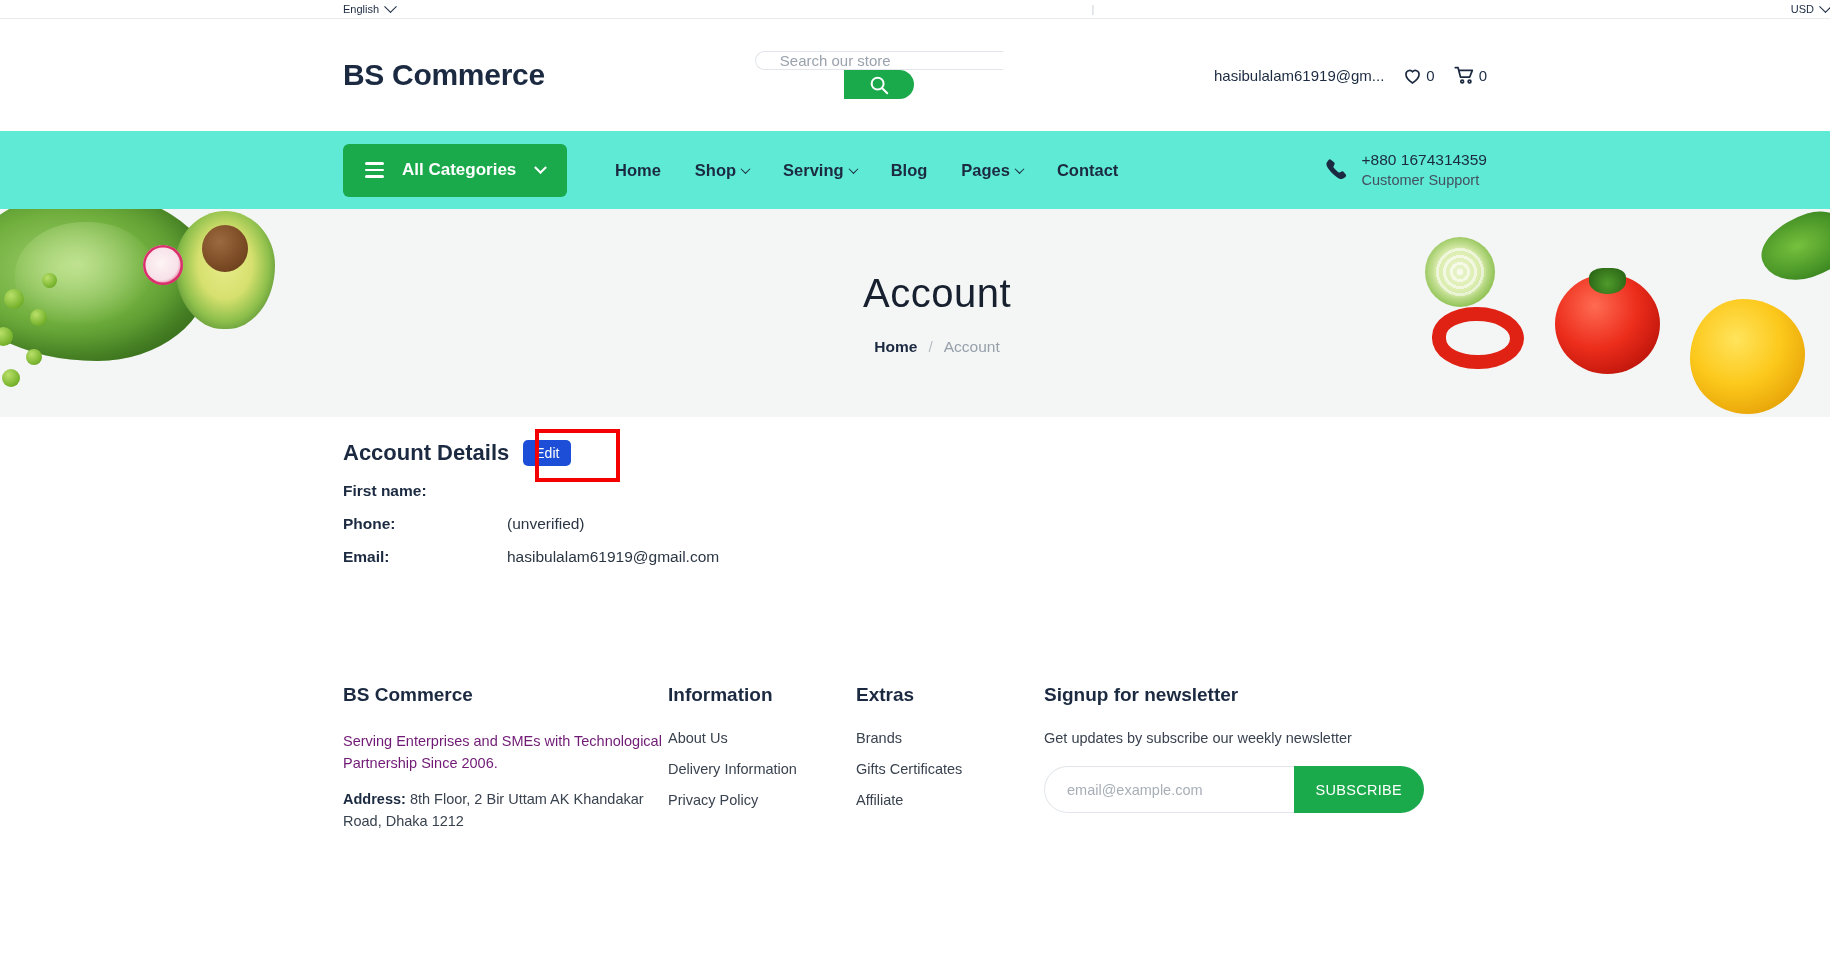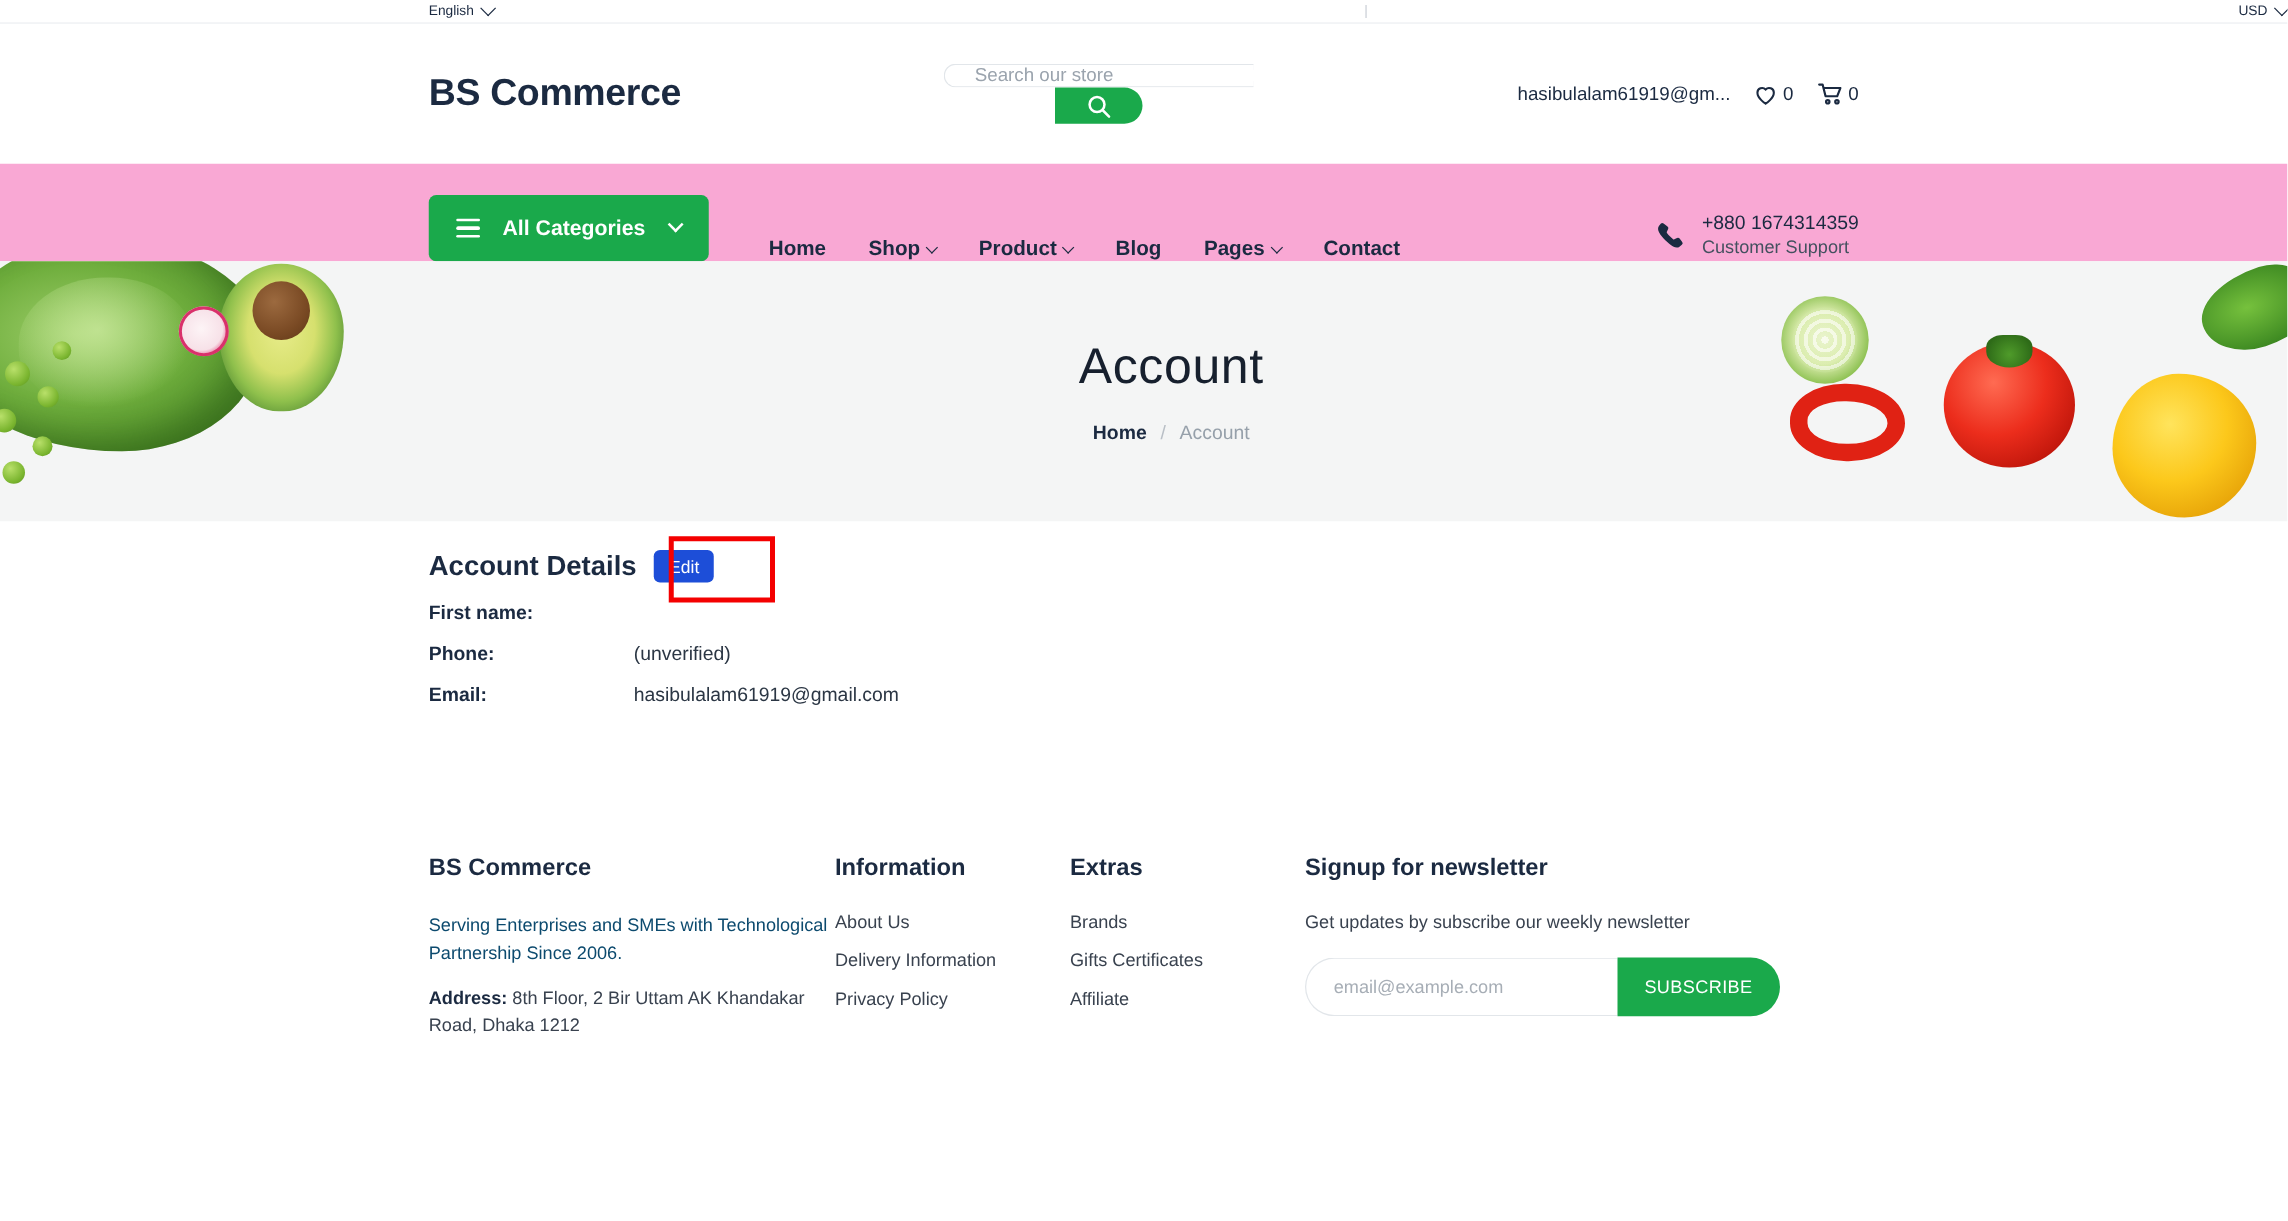--- a/index.html
+++ b/index.html
@@ -63,22 +63,22 @@
   .acct {
     margin-left: auto; display: flex; align-items: center; gap: 18px;
     font-size: 15px; color: #1b2a41;
   }
   .acct .email { max-width: 200px; white-space: nowrap; overflow: hidden; }
   .iconcount { display: flex; align-items: center; gap: 3px; cursor: pointer; }
   .iconcount .num { font-size: 15px; color: #1b2a41; }
 
   
   .navrow {
-    height: 78px; display: flex; align-items: flex-end;
-    padding: 0 343px; background: #f9a8d4;
+    height: 78px; display: flex; align-items: center;
+    padding: 0 343px; background: #5eead4;
   }
   .catbtn {
     width: 224px; height: 53px; background: #1aa94b;
     border-radius: 6px; display: flex; align-items: center;
     padding: 0 22px; gap: 18px; cursor: pointer;
     color: #fff; font-size: 17px; font-weight: bold;
   }
   .burger { display: flex; flex-direction: column; gap: 4px; }
   .burger span { display: block; width: 19px; height: 2.4px; background: #fff; border-radius: 2px; }
   .chevw {
@@ -220,21 +220,21 @@
   
   .footer {
     margin-top: 118px; padding: 0 343px; background: #fff;
     display: flex; gap: 0;
   }
   .fcol-brand { width: 325px; }
   .fcol-info { width: 188px; }
   .fcol-extras { width: 188px; }
   .fcol-news { width: 380px; }
   .footer h4 { font-size: 19px; font-weight: bold; color: #1b2a41; margin-bottom: 24px; }
-  .fdesc { font-size: 14.5px; color: #0c4a6e; line-height: 1.55; margin-bottom: 13px; }
+  .fdesc { font-size: 14.5px; color: #701a75; line-height: 1.55; margin-bottom: 13px; }
   .faddr { font-size: 14.5px; color: #39424f; line-height: 1.55; }
   .faddr b { color: #1b2a41; }
   .flink {
     display: block; font-size: 14.5px; color: #39424f;
     margin-bottom: 15px; cursor: pointer;
   }
   .newsdesc { font-size: 14.5px; color: #39424f; margin-bottom: 20px; }
   .newsform { display: flex; align-items: center; width: 380px; height: 47px; }
   .newsinput {
     flex: 1; height: 47px; border: 1px solid #e2e6ea; border-right: none;
@@ -309,21 +309,21 @@
 
   <div class="navlinks">
     <div class="navlink">
       <span>Home</span>
     </div>
     <div class="navlink">
       <span>Shop</span>
       <span class="chevs"></span>
     </div>
     <div class="navlink">
-      <span>Product</span>
+      <span>Serving</span>
       <span class="chevs"></span>
     </div>
     <div class="navlink">
       <span>Blog</span>
     </div>
     <div class="navlink">
       <span>Pages</span>
       <span class="chevs"></span>
     </div>
     <div class="navlink">

